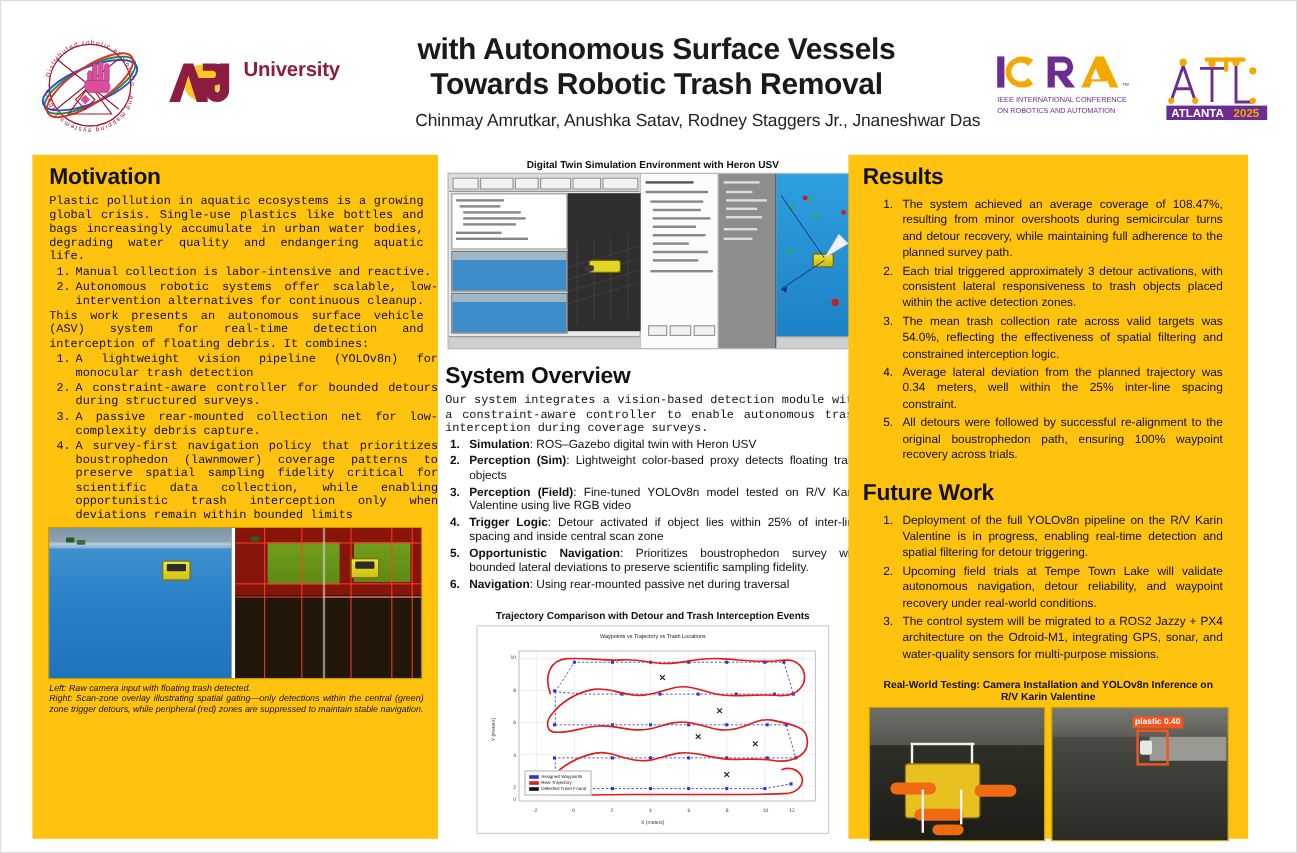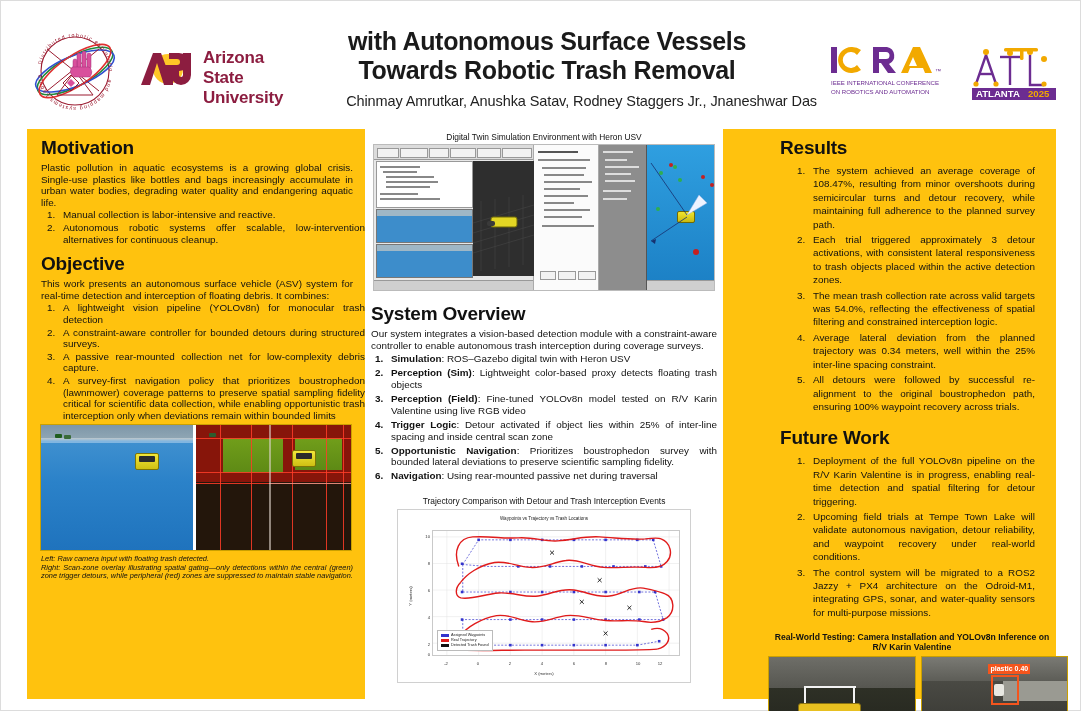--- a/index.html
+++ b/index.html
@@ -20,47 +20,47 @@
   .ptitle{font-size:25px;font-weight:bold;line-height:29px;color:#1a1a1a;
           letter-spacing:-.3px;}
   .pauthors{margin-top:8px;font-size:14.5px;color:#222;letter-spacing:-.1px;text-align:right;}
   .logo-icra{position:absolute;left:818px;top:36px;width:128px;height:56px;}
   .logo-atl{position:absolute;left:957px;top:32px;width:95px;height:62px;}
 
   
   .col{position:absolute;box-sizing:border-box;}
   .col-left{left:26px;top:128px;width:338px;height:570px;background:#FFC20E;}
   .col-mid{left:366px;top:128px;width:354px;height:570px;background:#fff;}
-  .col-right{left:722px;top:128px;width:333px;height:570px;background:#FFC20E;padding-left:45px;}
+  .col-right{left:706px;top:128px;width:333px;height:570px;background:#FFC20E;}
 
   h2.sec{margin:0;font-size:19px;font-weight:bold;color:#111;letter-spacing:-.2px;}
   .col-left h2.sec{padding:8px 0 3px 14px;}
   .col-right h2.sec{padding:8px 0 3px 12px;}
   .col-mid h2.sec{padding:4px 0 3px 4px;}
 
-  p.body,li.body{font-size:9.9px;line-height:11.6px;text-align:justify;margin:0;color:#111;}
+  p.body,li.body{font-size:9.9px;line-height:11.6px;text-align:justify;margin:0;color:#111;font-family:Liberation Mono, monospace;}
   .col-left p.body{padding:0 12px 0 14px;}
 
   ol.lst{margin:0;padding:0;list-style:none;counter-reset:n;}
   ol.lst>li{position:relative;padding-left:22px;margin:1px 0;counter-increment:n;
             font-size:9.9px;line-height:11.6px;text-align:justify;}
   ol.lst>li:before{content:counter(n) ".";position:absolute;left:6px;top:0;
                    width:14px;text-align:left;font-size:9.9px;}
   .col-left ol.lst{margin-left:14px;}
   .col-right ol.lst{margin-left:12px;margin-right:10px;}
   .col-right ol.lst>li{line-height:13.4px;margin:2px 11px;}
   .col-mid ol.lst{margin-left:4px;margin-right:4px;}
   .col-mid ol.lst>li{line-height:11.9px;margin:2px 0;padding-left:20px;}
   .col-mid ol.lst>li:before{left:4px;font-weight:bold;}
   b{font-weight:bold;}
 
   
   .figcap{font-size:8.6px;font-weight:bold;text-align:center;color:#111;
           line-height:10px;}
-  .figcap-mid{font-size:8.4px;font-weight:normal;text-align:center;color:#111;
+  .figcap-mid{font-size:8.4px;font-weight:bold;text-align:center;color:#111;
               line-height:10px;}
   .subcap{font-size:7.4px;font-style:italic;line-height:8.6px;text-align:justify;
           color:#111;}
 
   
   .fig-vis{display:flex;width:310px;height:125px;margin:3px auto 0;border:1px solid #caa000;}
   .vis-a{position:relative;width:152px;height:100%;overflow:hidden;
          background:linear-gradient(#7d96a8 0%,#8fa6b4 11%,#3f90cf 13%,#2b82c9 45%,#1f73bd 100%);}
   .vis-a .horizon{position:absolute;left:0;top:10%;width:100%;height:4%;
                   background:rgba(255,255,255,.35);}
@@ -183,21 +183,20 @@
     </div>
 
     <div class="logo-asu">
       <svg class="asu-mark" viewBox="0 0 58 40">
         <circle cx="29" cy="20" r="15" fill="#FFC627"></circle>
         <path d="M2 36 L14 4 L22 4 L34 36 L25 36 L18 14 L11 36 Z" fill="#8C1D40"></path>
         <path d="M30 4 h10 a10 9 0 0 1 0 18 h-6 v14 h-8 v-20 h12 a3 3 0 0 0 0-6 h-8 z" fill="#8C1D40"></path>
         <path d="M44 4 h8 v22 a10 10 0 0 1 -20 0 v-6 h8 v6 a2 2 0 0 0 4 0 z" fill="#8C1D40"></path>
       </svg>
       <div class="asu-words">
-        <div>Arizona State</div>
         <div>University</div>
       </div>
     </div>
 
     <div class="title-block">
       <div class="ptitle">
         <div>with Autonomous Surface Vessels</div>
         <div>Towards Robotic Trash Removal</div>
       </div>
       <div class="pauthors">Chinmay Amrutkar, Anushka Satav, Rodney Staggers Jr., Jnaneshwar Das</div>
@@ -246,21 +245,20 @@
 
   <div class="col col-left">
 
     <h2 class="sec">Motivation</h2>
     <p class="body">Plastic pollution in aquatic ecosystems is a growing global crisis. Single-use plastics like bottles and bags increasingly accumulate in urban water bodies, degrading water quality and endangering aquatic life.</p>
     <ol class="lst">
       <li class="body">Manual collection is labor-intensive and reactive.</li>
       <li class="body">Autonomous robotic systems offer scalable, low-intervention alternatives for continuous cleanup.</li>
     </ol>
 
-    <h2 class="sec" style="padding-top:7px">Objective</h2>
     <p class="body">This work presents an autonomous surface vehicle (ASV) system for real-time detection and interception of floating debris. It combines:</p>
     <ol class="lst">
       <li class="body">A lightweight vision pipeline (YOLOv8n) for monocular trash detection</li>
       <li class="body">A constraint-aware controller for bounded detours during structured surveys.</li>
       <li class="body">A passive rear-mounted collection net for low-complexity debris capture.</li>
       <li class="body">A survey-first navigation policy that prioritizes boustrophedon (lawnmower) coverage patterns to preserve spatial sampling fidelity critical for scientific data collection, while enabling opportunistic trash interception only when deviations remain within bounded limits</li>
     </ol>
 
 
     <div class="fig-vis">

